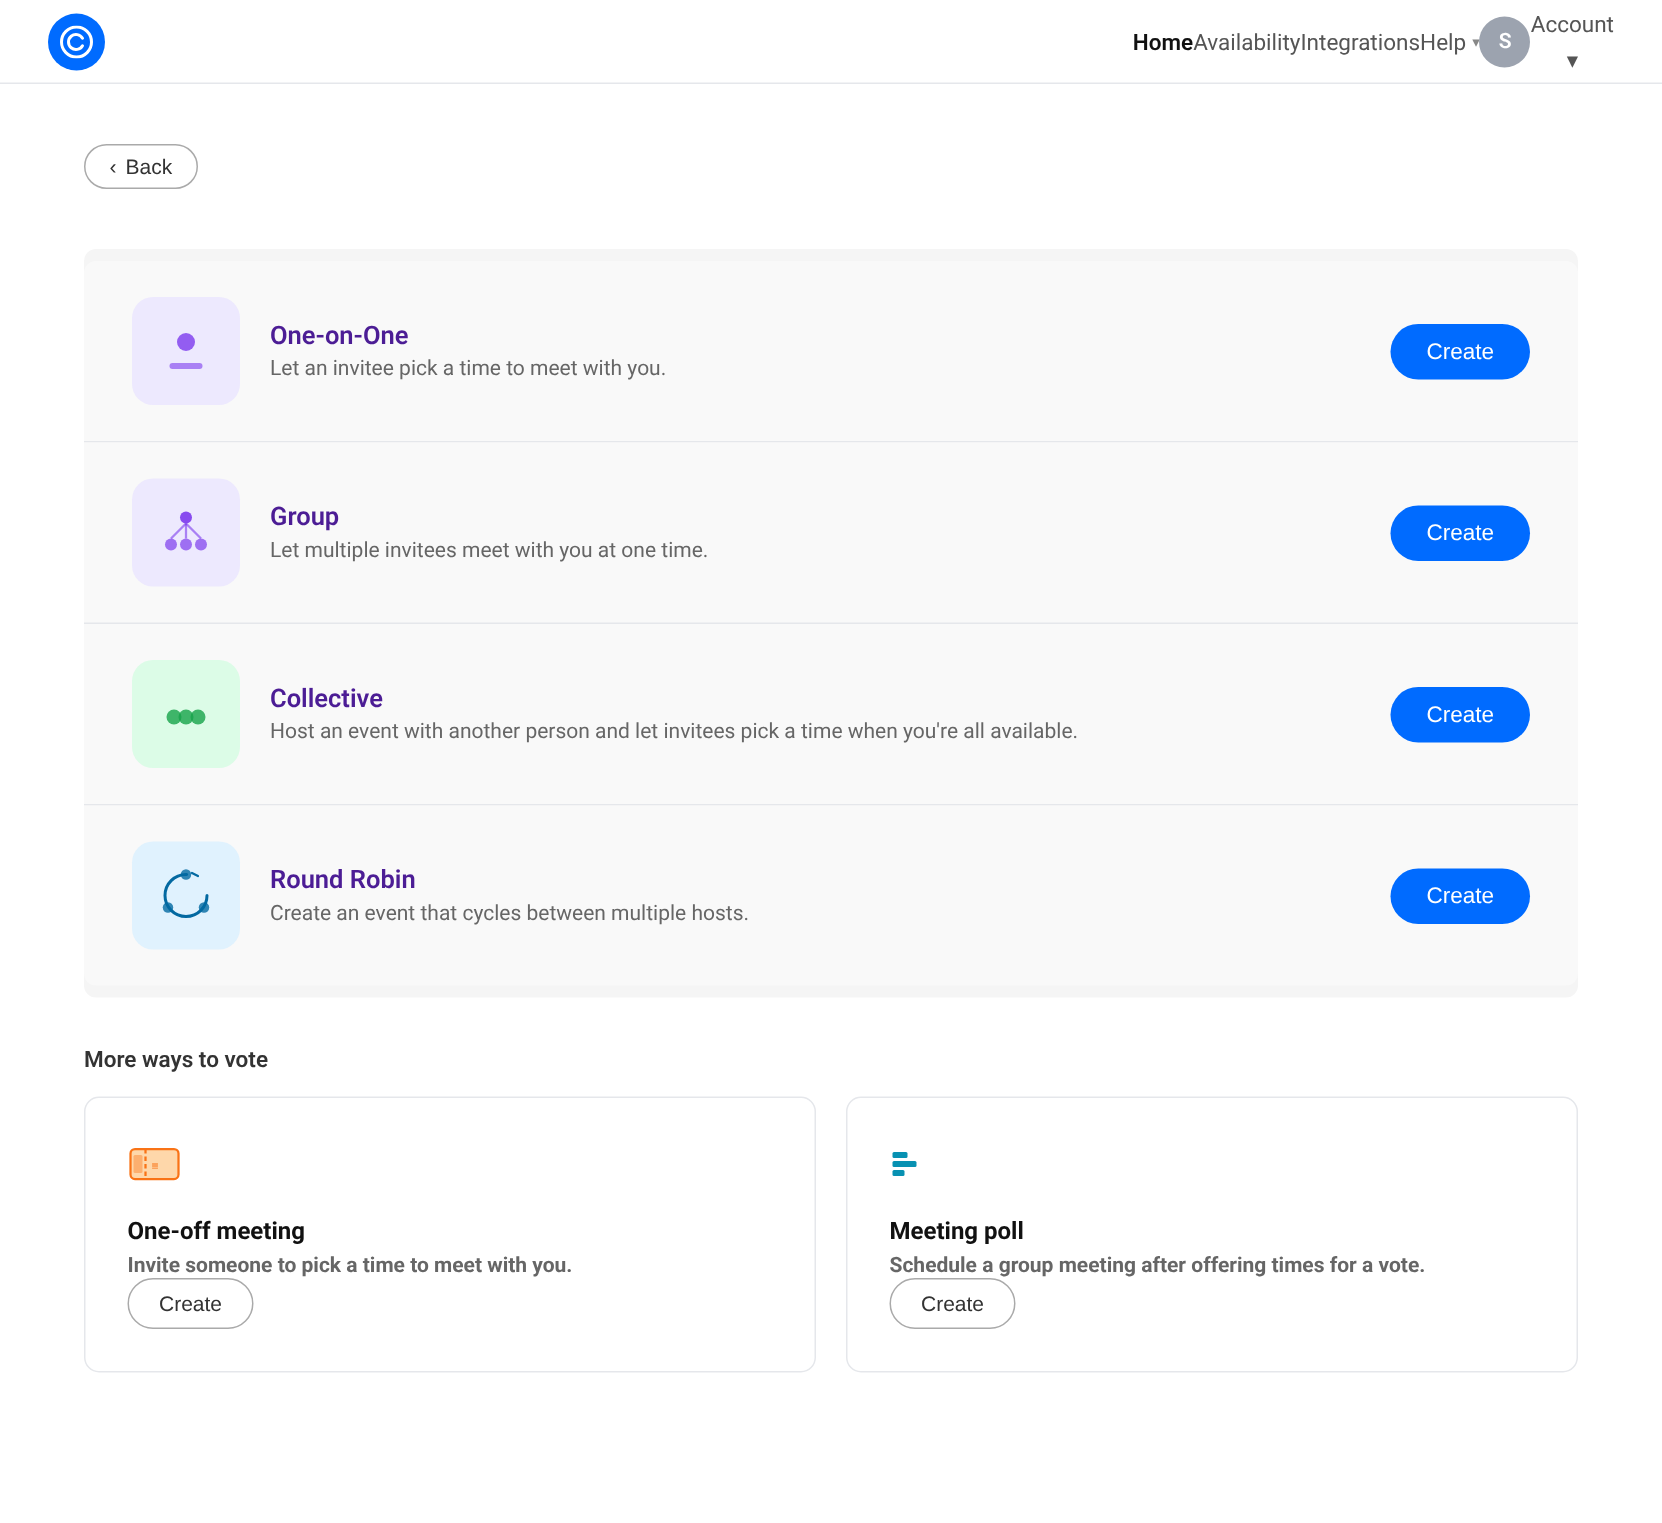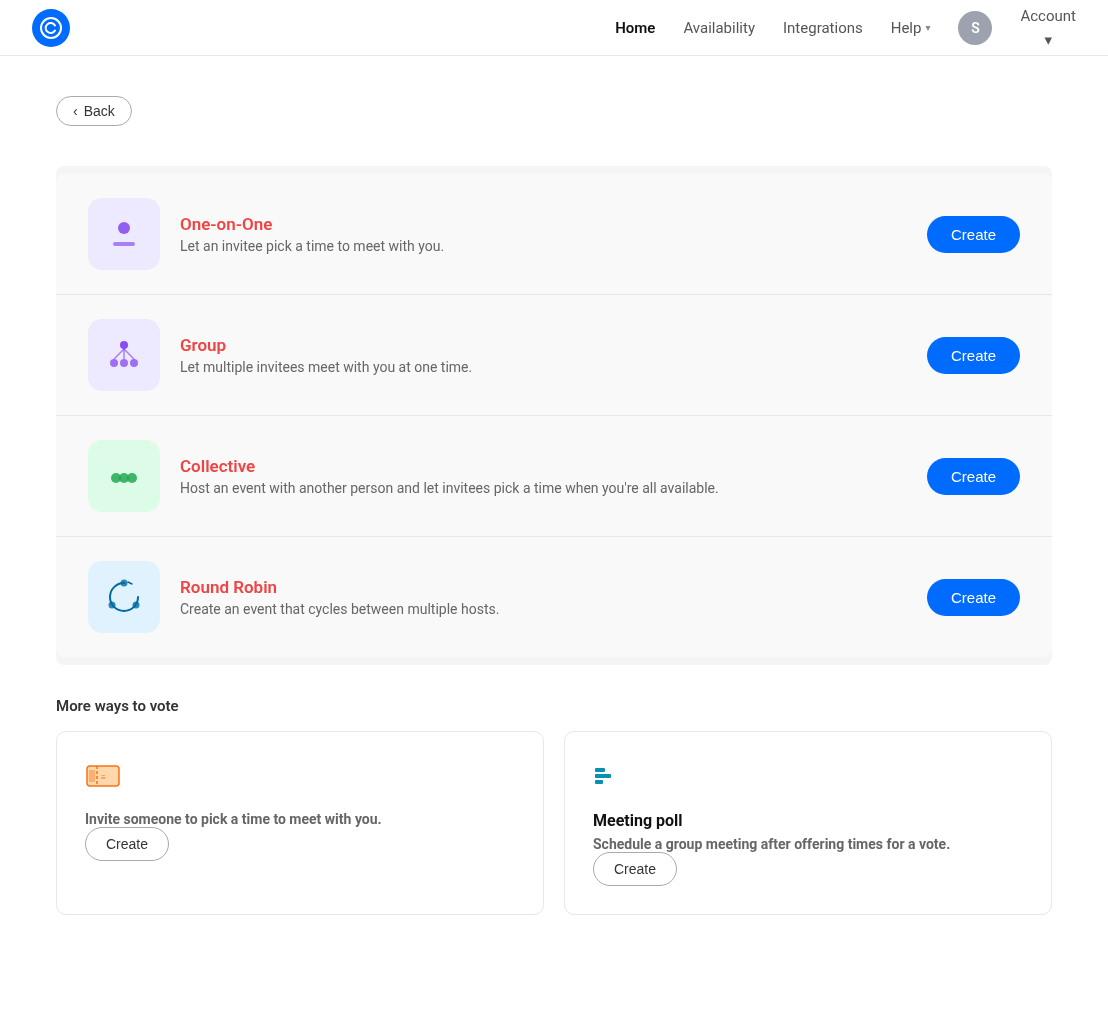--- a/index.html
+++ b/index.html
@@ -27,21 +27,20 @@
       display: flex;
       align-items: center;
       justify-content: center;
       color: white;
       font-size: 20px;
       font-weight: bold;
     }
     .header-nav {
       display: flex;
       align-items: center;
-      gap: 28px;
     }
     .nav-item {
       font-size: 15px;
       color: #555;
       cursor: pointer;
       display: flex;
       align-items: center;
       gap: 4px;
     }
     .nav-item.active {
@@ -153,21 +152,21 @@
     }
 
     .event-icon-wrapper.purple { background: #ede9fe; }
     .event-icon-wrapper.green { background: #dcfce7; }
     .event-icon-wrapper.blue-soft { background: #e0f2fe; }
 
     .event-info { flex: 1; }
     .event-name {
       font-size: 17px;
       font-weight: 600;
-      color: #ef4444;
+      color: #4c1d95;
       margin-bottom: 4px;
     }
     .event-desc {
       font-size: 14px;
       color: #666;
     }
 
     .create-btn {
       background: #006bff;
       color: white;
@@ -349,20 +348,21 @@
 
       <div class="more-ways-card">
         <div class="more-ways-icon">
           <svg width="36" height="32" viewBox="0 0 36 32" fill="none">
             <rect x="2" y="6" width="32" height="20" rx="3" fill="#fed7aa" stroke="#f97316" stroke-width="1.5"></rect>
             <line x1="12" y1="6" x2="12" y2="26" stroke="#f97316" stroke-width="1.5" stroke-dasharray="3 2"></line>
             <rect x="4" y="10" width="6" height="12" rx="1" fill="#f97316" opacity="0.4"></rect>
             <text x="16" y="20" font-size="8" fill="#f97316" font-family="sans-serif">≡</text>
           </svg>
         </div>
+        <div class="more-ways-name">One-off meeting</div>
         <div class="more-ways-desc">Invite someone to pick a time to meet with you.</div>
         <button class="create-btn-outline">Create</button>
       </div>
 
       <div class="more-ways-card">
         <div class="more-ways-icon">
           <svg width="36" height="32" viewBox="0 0 36 32" fill="none">
             <rect x="2" y="8" width="10" height="4" rx="1" fill="#0891b2"></rect>
             <rect x="2" y="14" width="16" height="4" rx="1" fill="#0891b2"></rect>
             <rect x="2" y="20" width="8" height="4" rx="1" fill="#0891b2"></rect>

